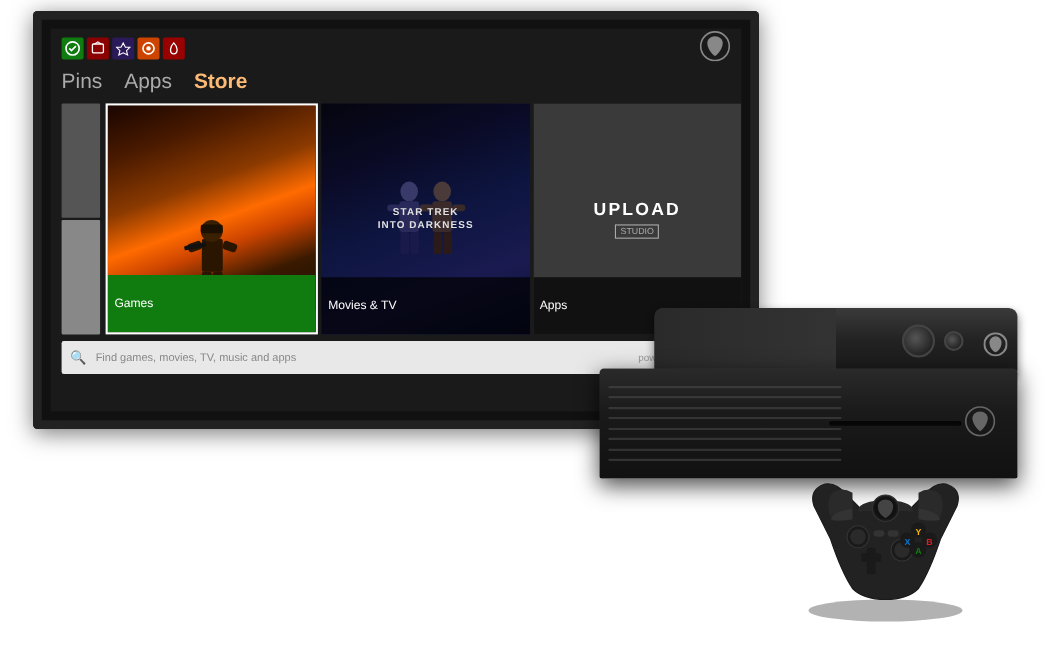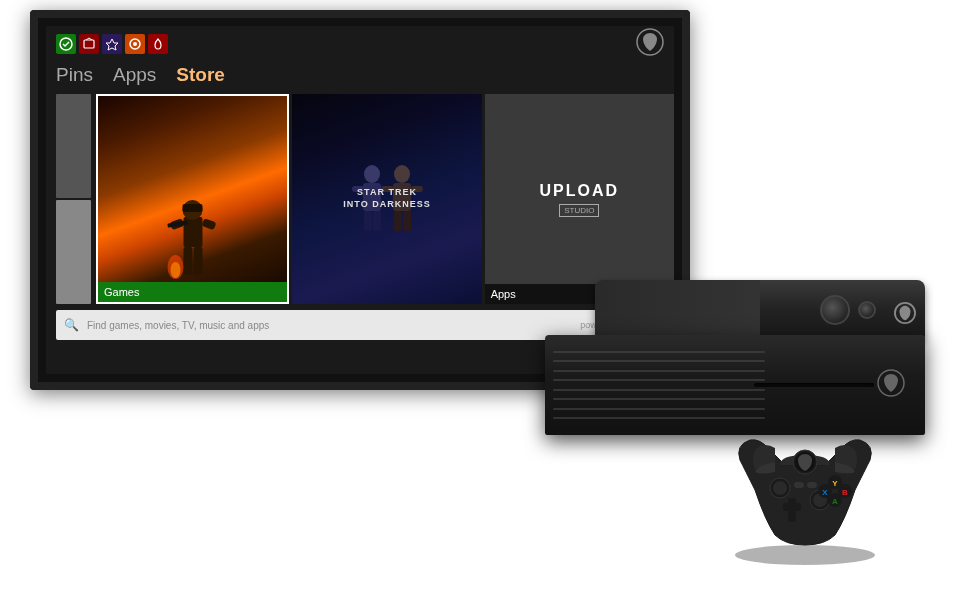--- a/index.html
+++ b/index.html
@@ -129,21 +129,21 @@
       flex: 1;
       background-size: cover;
       background-position: center;
       display: flex;
       align-items: center;
       justify-content: center;
       position: relative;
     }
 
     .tile-label {
-      padding: 4px 6px;
+      padding: 20px 6px;
       font-size: 11px;
       color: white;
       background: rgba(0,0,0,0.7);
       position: absolute;
       bottom: 0;
       left: 0;
       right: 0;
     }
 
     .tile-label.green {
@@ -452,20 +452,21 @@
                   <rect x="74" y="32" width="12" height="6" rx="3" fill="#3a2a2a"></rect>
                   <rect x="57" y="57" width="8" height="20" rx="2" fill="#2a1a1a"></rect>
                   <rect x="66" y="57" width="8" height="20" rx="2" fill="#2a1a1a"></rect>
                 </svg>
               </div>
               <div class="star-trek-text">
                 <div class="star-trek-title">STAR TREK</div>
                 <div class="star-trek-title">INTO DARKNESS</div>
               </div>
             </div>
+            <div class="tile-label">Movies &amp; TV</div>
           </div>
 
 
           <div class="tile tile-apps">
             <div class="tile-image">
               <div style="display:flex;flex-direction:column;align-items:center;justify-content:center;height:100%;">
                 <div class="upload-studio-text" style="font-size:16px;letter-spacing:2px;margin-bottom:0;">UPLOAD</div>
                 <div class="upload-studio-sub">STUDIO</div>
               </div>
             </div>

